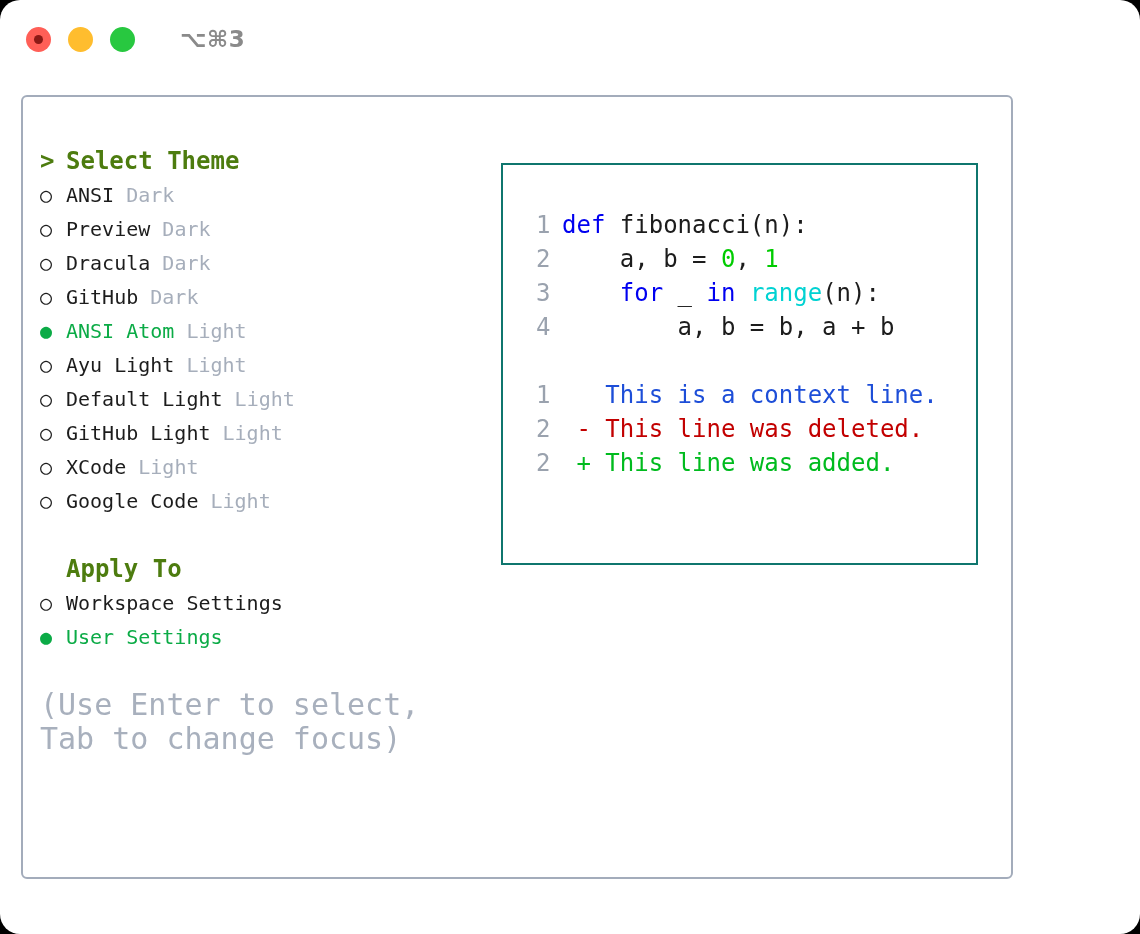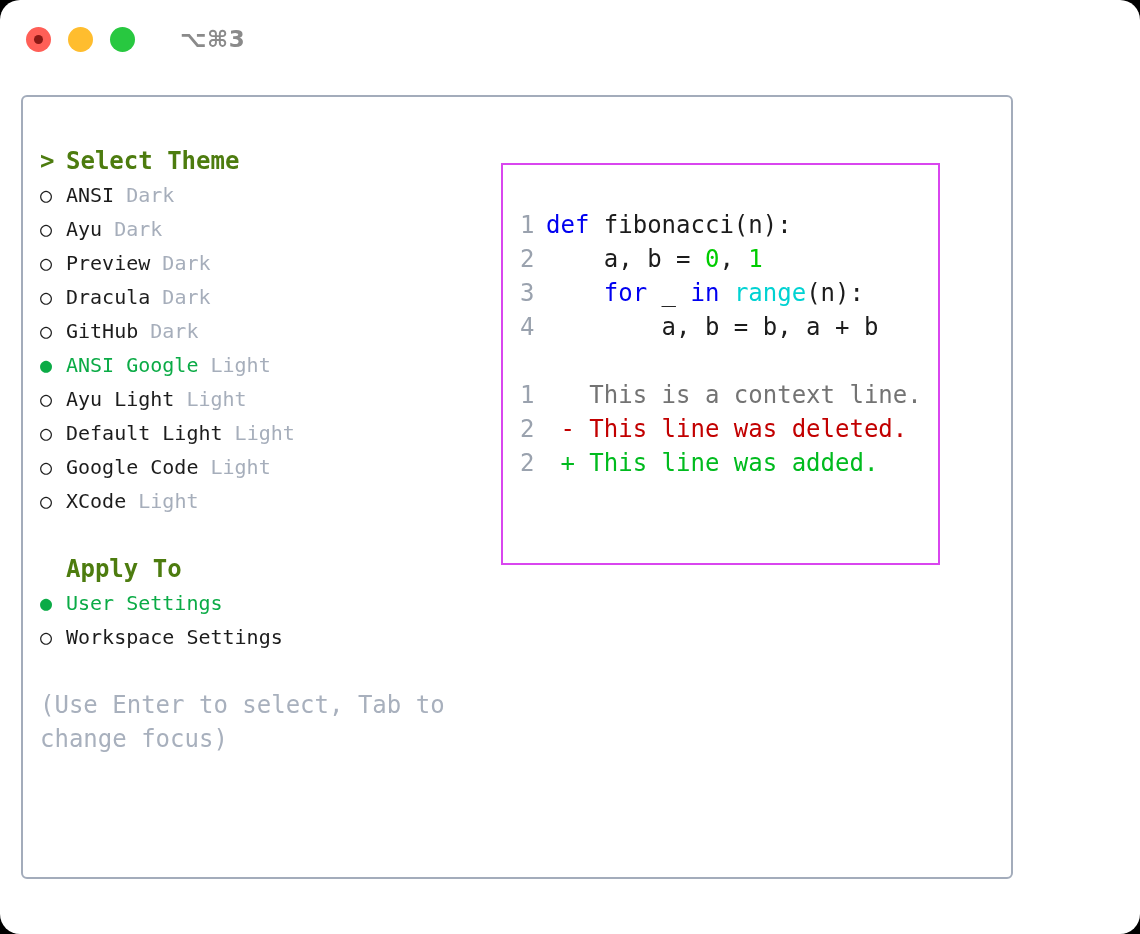--- a/index.html
+++ b/index.html
@@ -114,61 +114,61 @@
     display: inline-block;
     width: 26px;
     color: #1c1c1c;
   }
   .row.selected .bullet { color: #0bab46; }
   .row.selected .label { color: #0bab46; }
   .label { color: #1c1c1c; }
   .suffix { color: #a6aebb; }
   .spacer-lg { height: 34px; }
   .helptext {
-    font-size: 24px;
+    font-size: 30px;
     line-height: 34px;
     color: #a8b0bd;
     width: 412px;
     white-space: pre-wrap;
     word-break: normal;
   }
   
   .preview-head {
     font-size: 24px;
     font-weight: bold;
     color: #111111;
     line-height: 34px;
     white-space: pre;
   }
   .preview-box {
     margin-top: 19px;
-    width: 439px;
+    width: 477px;
     height: 402px;
-    border: 2px solid #d946ef;
+    border: 2px solid #0f766e;
     box-sizing: border-box;
     background: #ffffff;
-    padding: 43px 0 0 17px;
+    padding: 43px 0 0 33px;
   }
   .code-line {
     font-size: 24px;
     line-height: 34px;
     white-space: pre;
     color: #1c1c1c;
   }
   .lno {
     display: inline-block;
     width: 26px;
     color: #9aa2ae;
     text-align: left;
   }
   .kw  { color: #0000f0; }
   .num { color: #00cc00; }
   .fn  { color: #00d2d2; }
   .txt { color: #1c1c1c; }
-  .diff-ctx { color: #737373; }
+  .diff-ctx { color: #1d4ed8; }
   .diff-del { color: #c20000; }
   .diff-add { color: #00bb1e; }
   .blank-line { height: 34px; }
 </style>
 </head>
 <body>
 
 <div class="window">
 
   <div class="titlebar">
@@ -184,38 +184,38 @@
 
   <div class="panel">
     <div class="panel-inner">
 
       <div class="col-left">
 
         <div class="section-head"><span class="prefix">&gt;</span><span>Select Theme</span></div>
 
         <div id="theme-rows">
             <div class="row"><span class="bullet">○ </span><span class="label">ANSI</span><span class="suffix"> Dark</span></div>
-            <div class="row"><span class="bullet">○ </span><span class="label">Ayu</span><span class="suffix"> Dark</span></div>
             <div class="row"><span class="bullet">○ </span><span class="label">Preview</span><span class="suffix"> Dark</span></div>
             <div class="row"><span class="bullet">○ </span><span class="label">Dracula</span><span class="suffix"> Dark</span></div>
             <div class="row"><span class="bullet">○ </span><span class="label">GitHub</span><span class="suffix"> Dark</span></div>
-            <div class="row selected"><span class="bullet">● </span><span class="label">ANSI Google</span><span class="suffix"> Light</span></div>
+            <div class="row selected"><span class="bullet">● </span><span class="label">ANSI Atom</span><span class="suffix"> Light</span></div>
             <div class="row"><span class="bullet">○ </span><span class="label">Ayu Light</span><span class="suffix"> Light</span></div>
             <div class="row"><span class="bullet">○ </span><span class="label">Default Light</span><span class="suffix"> Light</span></div>
+            <div class="row"><span class="bullet">○ </span><span class="label">GitHub Light</span><span class="suffix"> Light</span></div>
+            <div class="row"><span class="bullet">○ </span><span class="label">XCode</span><span class="suffix"> Light</span></div>
             <div class="row"><span class="bullet">○ </span><span class="label">Google Code</span><span class="suffix"> Light</span></div>
-            <div class="row"><span class="bullet">○ </span><span class="label">XCode</span><span class="suffix"> Light</span></div>
           </div>
 
         <div class="spacer-lg"></div>
 
         <div class="section-head"><span class="prefix"> </span><span>Apply To</span></div>
 
         <div id="apply-rows">
+            <div class="row"><span class="bullet">○ </span><span class="label">Workspace Settings</span></div>
             <div class="row selected"><span class="bullet">● </span><span class="label">User Settings</span></div>
-            <div class="row"><span class="bullet">○ </span><span class="label">Workspace Settings</span></div>
           </div>
 
         <div class="spacer-lg"></div>
 
         <div class="helptext">(Use Enter to select, Tab to change focus)</div>
       </div>
 
       <div class="col-right">
         <div class="preview-box">
           <div id="code-block">

